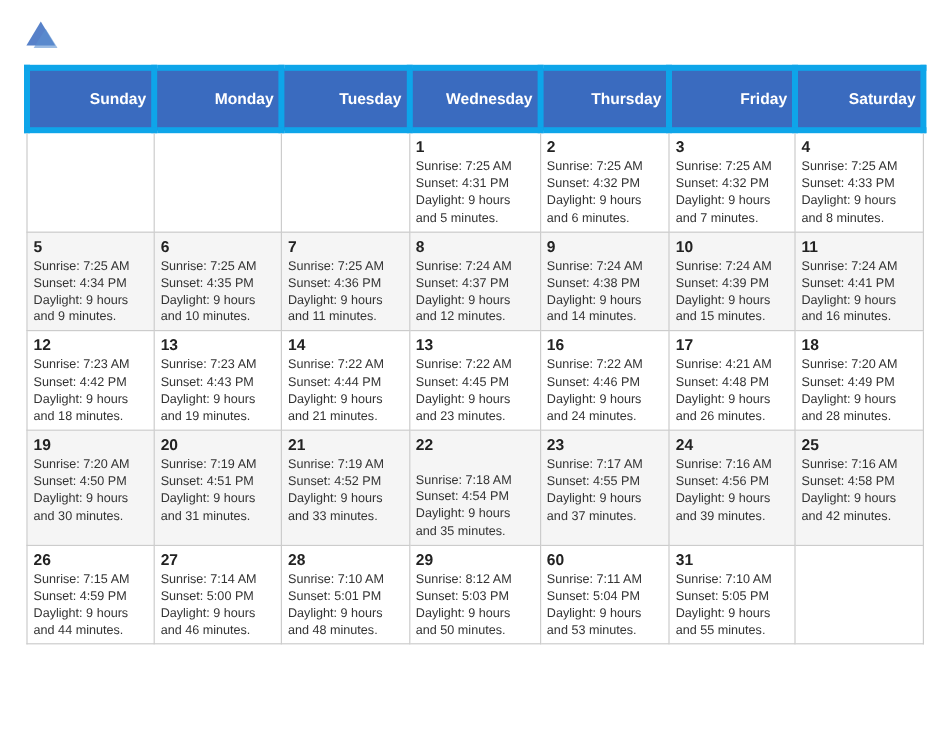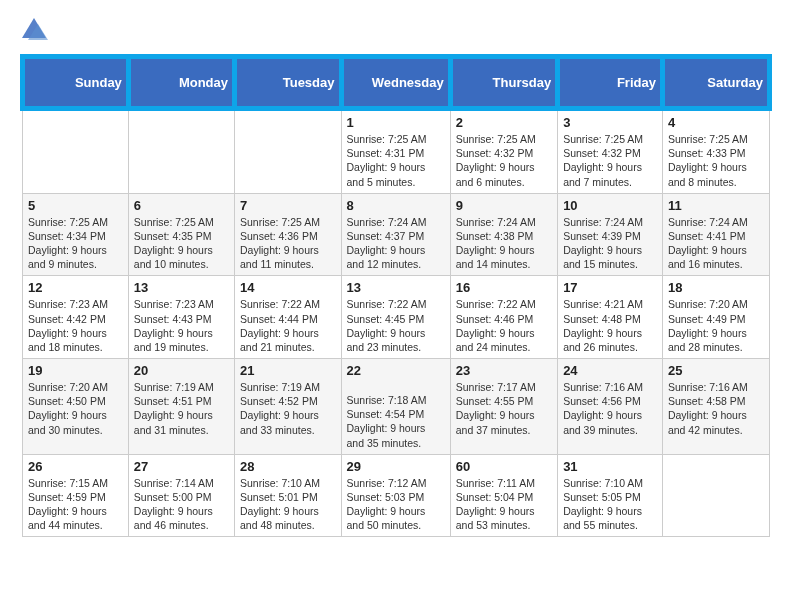--- a/index.html
+++ b/index.html
@@ -400,21 +400,21 @@
               <div class="day-num">28</div>
               <div class="cell-text" style="white-space: pre-line;">Sunrise: 7:10 AM
 Sunset: 5:01 PM
 Daylight: 9 hours
 and 48 minutes.</div>
             </div>
           </td>
           <td>
             <div class="cell-content">
               <div class="day-num">29</div>
-              <div class="cell-text" style="white-space: pre-line;">Sunrise: 7:12 AM
+              <div class="cell-text" style="white-space: pre-line;">Sunrise: 8:12 AM
 Sunset: 5:03 PM
 Daylight: 9 hours
 and 50 minutes.</div>
             </div>
           </td>
           <td>
             <div class="cell-content">
               <div class="day-num">60</div>
               <div class="cell-text" style="white-space: pre-line;">Sunrise: 7:11 AM
 Sunset: 5:04 PM

